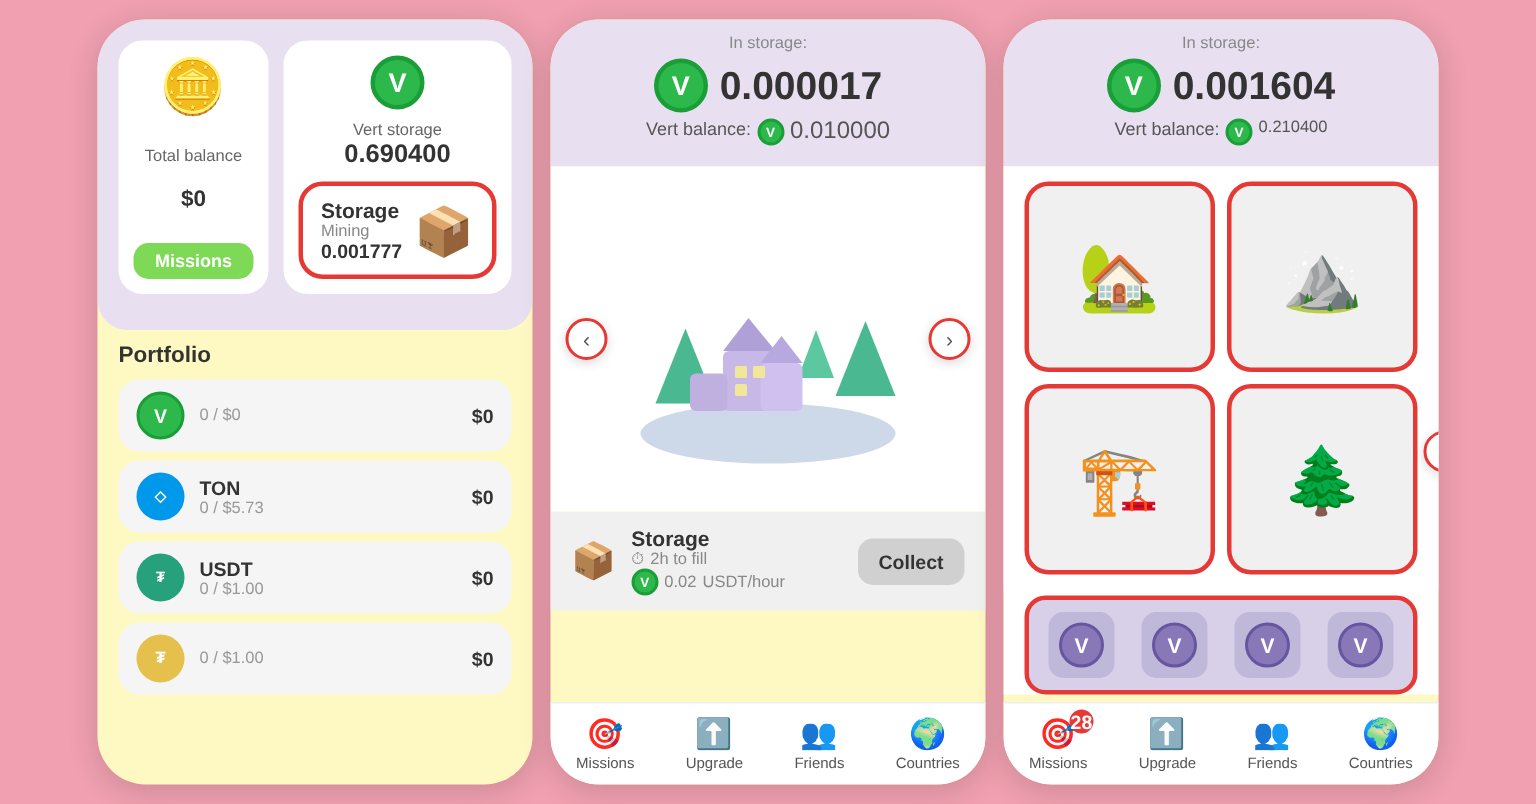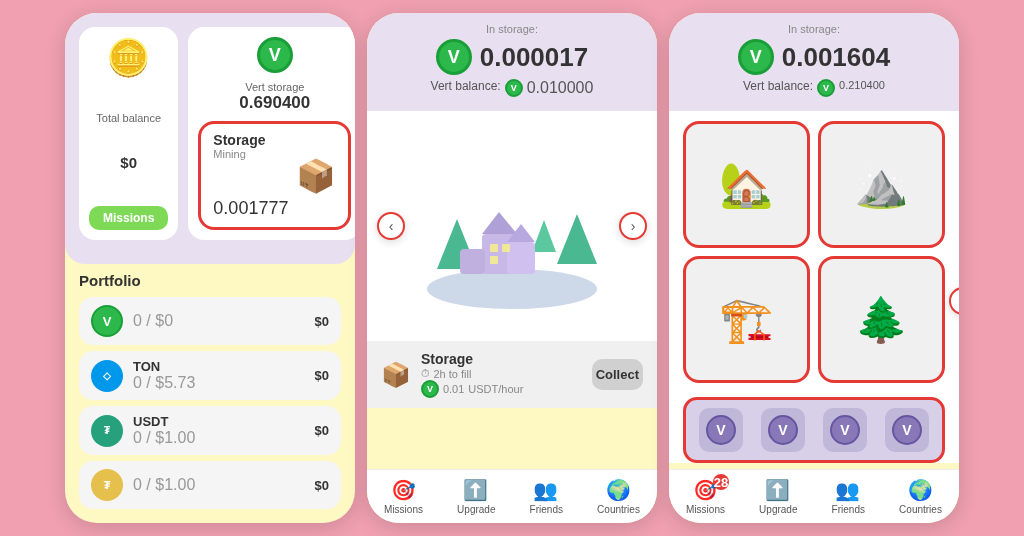--- a/index.html
+++ b/index.html
@@ -105,24 +105,23 @@
     .p1-storage-title {
       font-size: 14px;
       font-weight: 700;
       color: #333;
     }
     .p1-storage-sub {
       font-size: 11px;
       color: #888;
     }
     .p1-storage-val {
-      font-size: 18px;
-      font-weight: 400;
-      color: #333;
-      margin-top: 38px;
+      font-size: 13px;
+      font-weight: 700;
+      color: #333;
     }
     .crate-icon { font-size: 32px; }
 
     .portfolio-section { padding: 0 14px; }
     .portfolio-title {
       font-size: 15px;
       font-weight: 700;
       color: #333;
       margin-bottom: 8px;
     }
@@ -153,21 +152,21 @@
     .coin-jusdt { background: #e5c04c; }
     .portfolio-name {
       flex: 1;
     }
     .port-name {
       font-size: 13px;
       font-weight: 600;
       color: #333;
     }
     .port-sub {
-      font-size: 16px;
+      font-size: 11px;
       color: #999;
     }
     .port-amount {
       font-size: 13px;
       font-weight: 600;
       color: #333;
     }
 
     
     .p-header {
@@ -272,21 +271,21 @@
       font-size: 11px;
       color: #888;
       display: flex;
       align-items: center;
       gap: 4px;
     }
     .collect-btn {
       background: #d0d0d0;
       border: none;
       border-radius: 10px;
-      padding: 8px 4px;
+      padding: 8px 14px;
       font-size: 13px;
       font-weight: 600;
       cursor: pointer;
       color: #333;
     }
 
     .bottom-nav {
       display: flex;
       justify-content: space-around;
       padding: 8px 0;
@@ -494,21 +493,21 @@
     <div class="p2-storage-bar">
       <div class="storage-crate">📦</div>
       <div class="storage-bar-text">
         <div class="storage-bar-name">Storage</div>
         <div class="storage-bar-info">
           <span>⏱</span>
           <span>2h to fill</span>
         </div>
         <div class="storage-bar-info">
           <div class="vert-balance-small-coin">V</div>
-          <span>0.01</span>
+          <span>0.02</span>
           <span>USDT/hour</span>
         </div>
       </div>
       <button class="collect-btn">Collect</button>
     </div>
 
     <div class="bottom-nav">
       <div class="nav-item">
         <span class="nav-icon">🎯</span>
         <span class="nav-label">Missions</span>

